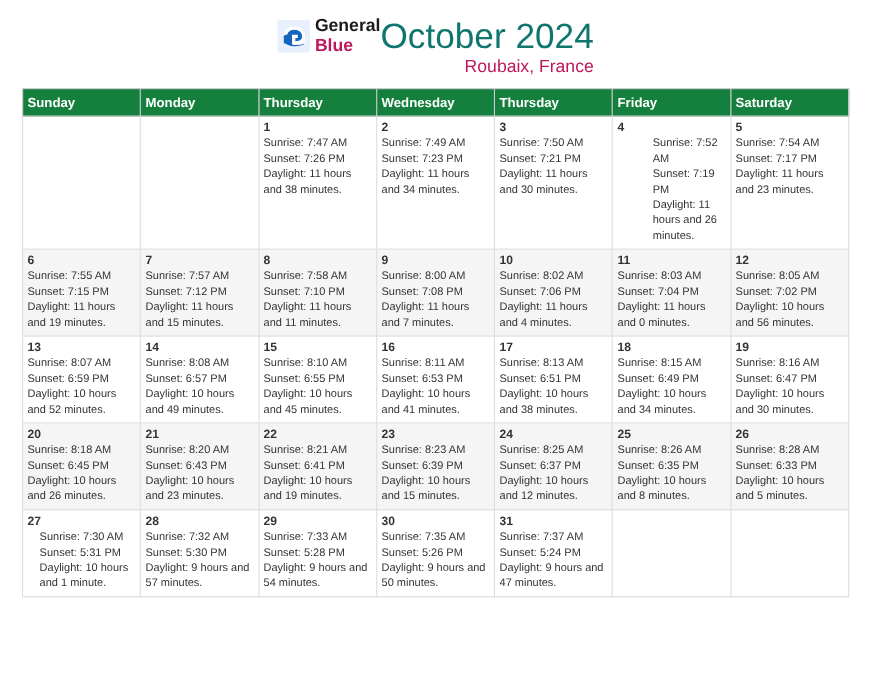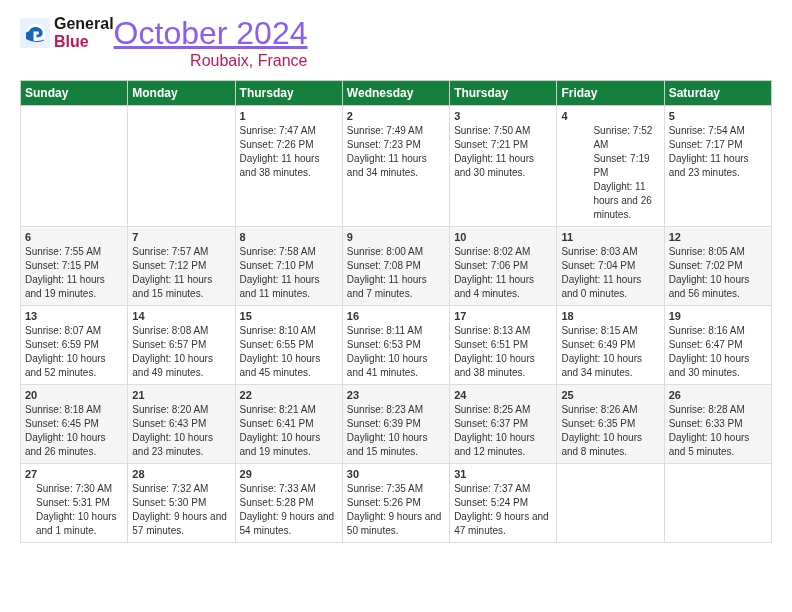--- a/index.html
+++ b/index.html
@@ -11,21 +11,21 @@
       overflow: hidden;
     }
     .page {
       width: 792px;
       height: 612px;
       background: #fff;
       padding: 15px 20px 10px 20px;
     }
     .header {
       display: flex;
-      justify-content: flex-start;
+      justify-content: center;
       align-items: flex-start;
       margin-bottom: 10px;
     }
     .logo {
       display: flex;
       align-items: center;
     }
     .logo-text {
       font-size: 18px;
       font-weight: bold;
@@ -45,22 +45,21 @@
       width: 30px;
       height: 30px;
       margin-right: 4px;
     }
     .title-block {
       text-align: right;
     }
     .month-title {
       font-size: 32px;
       font-weight: normal;
-      color: #8b5cf6;
-      text-decoration: underline;
+      color: #0f766e;
     }
     .location {
       font-size: 16px;
       color: #be185d;
     }
     table {
       width: 100%;
       border-collapse: collapse;
       table-layout: fixed;
     }

